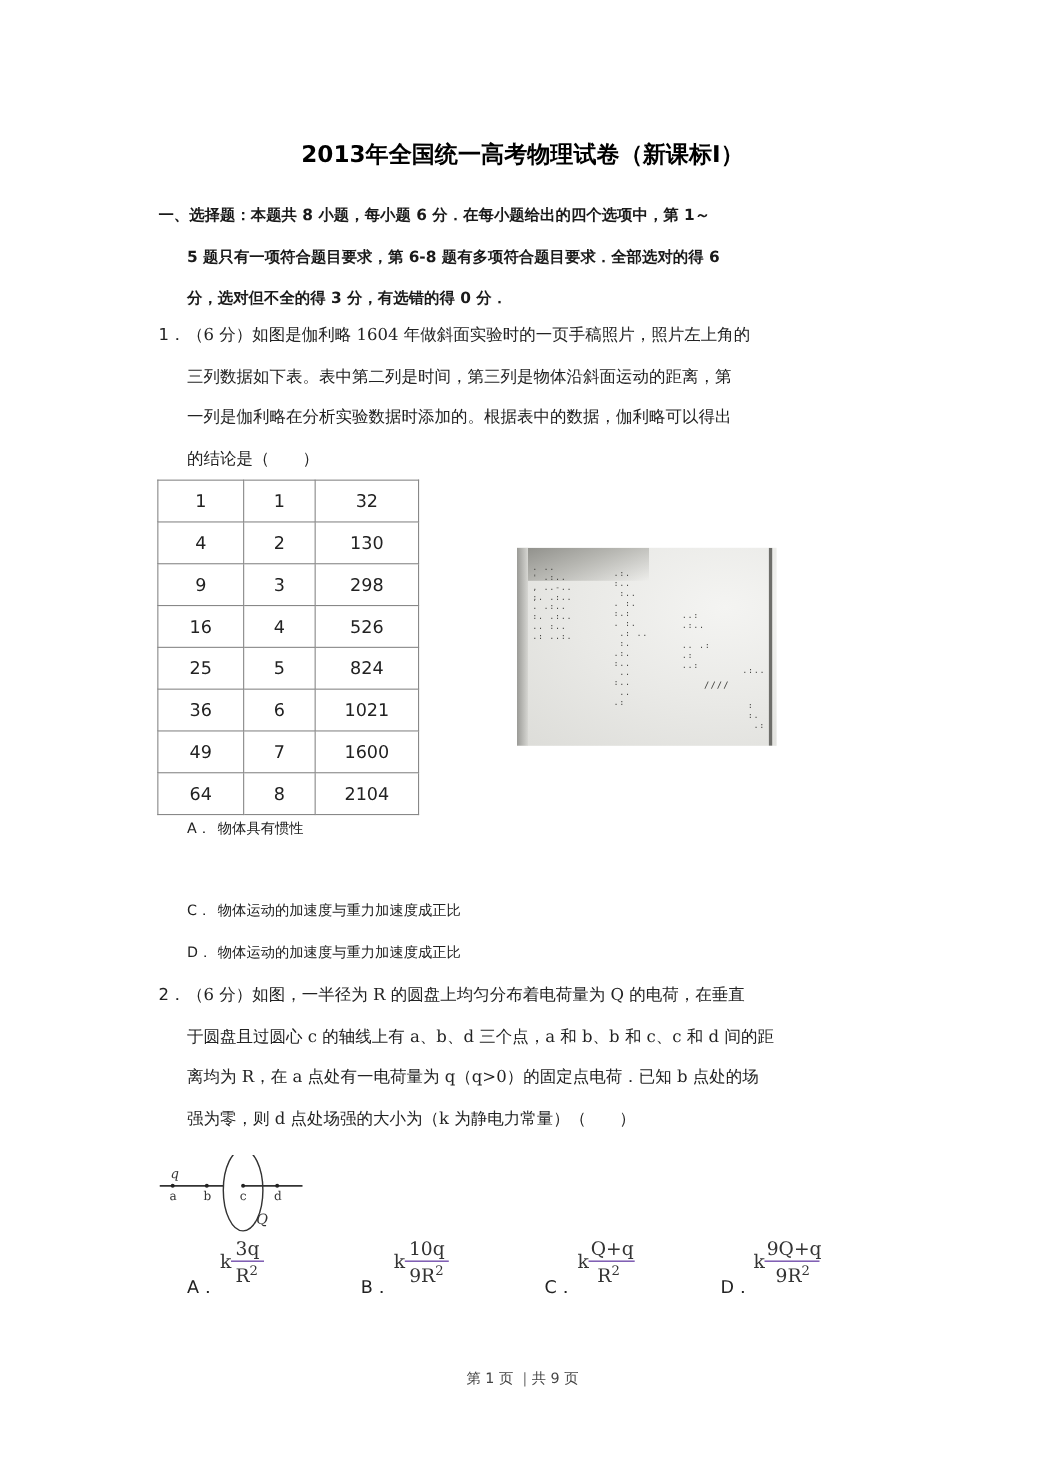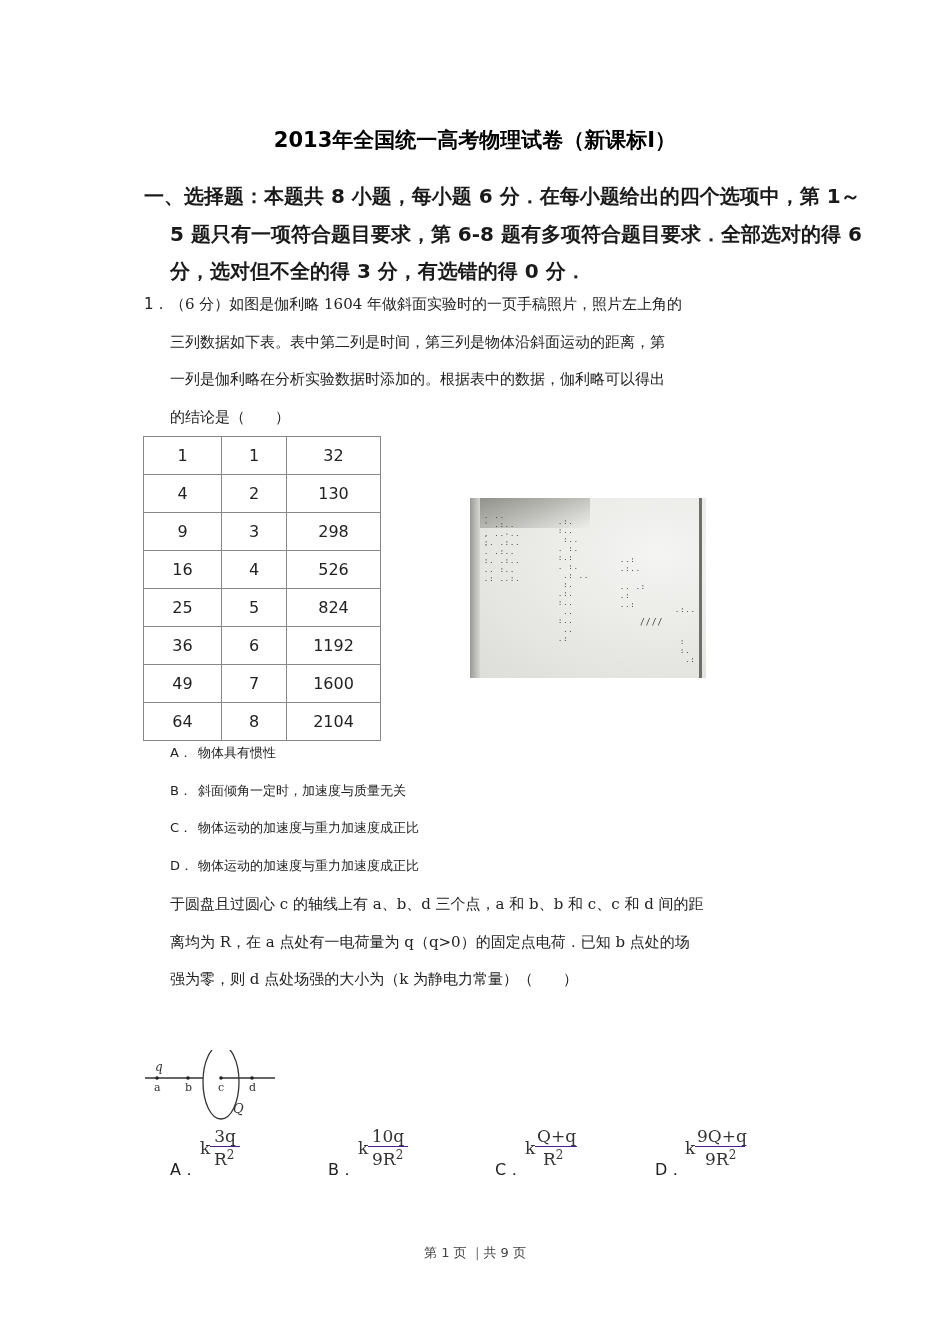--- a/index.html
+++ b/index.html
@@ -6,21 +6,21 @@
   body { width: 950px; height: 1344px; position: relative; overflow: hidden;
          font-family: "DejaVu Serif", "Liberation Serif", serif; color: #222; }
   .page { position: absolute; left: 0; top: 0; width: 950px; height: 1344px; background:#fff; }
 
   .title { position: absolute; left: 0; right: 0; top: 126px; text-align: center;
            font-family: "DejaVu Sans", "Liberation Sans", sans-serif; font-weight: bold;
            font-size: 21px; letter-spacing: 0px; color:#000000; }
 
   .section { position: absolute; left: 144px; top: 178px; width: 670px;
              font-family: "DejaVu Sans", "Liberation Sans", sans-serif; font-weight: bold;
-             font-size: 20px; line-height: 37.5px; color:#1a1a1a; }
+             font-size: 14px; line-height: 37.5px; color:#1a1a1a; }
   .section .line { white-space: nowrap; }
   .section .indent { padding-left: 26px; }
 
   .q { position: absolute; left: 144px; width: 670px; font-size: 15px; line-height: 37.5px; color:#222; }
   .q .line { white-space: nowrap; }
   .q .indent { padding-left: 26px; }
   .q .num { font-family: "DejaVu Sans", "Liberation Sans", sans-serif; display:inline-block; width: 26px; }
 
   .q1 { top: 286px; }
   .q2 { top: 886px; }
@@ -101,21 +101,21 @@
           <td class="c3">526</td>
         </tr>
       <tr>
           <td class="c1">25</td>
           <td class="c2">5</td>
           <td class="c3">824</td>
         </tr>
       <tr>
           <td class="c1">36</td>
           <td class="c2">6</td>
-          <td class="c3">1192</td>
+          <td class="c3">1021</td>
         </tr>
       <tr>
           <td class="c1">49</td>
           <td class="c2">7</td>
           <td class="c3">1600</td>
         </tr>
       <tr>
           <td class="c1">64</td>
           <td class="c2">8</td>
           <td class="c3">2104</td>
@@ -156,25 +156,25 @@
 .:
 ..:</div>
     <div class="scribble" style="left:170px;top:120px;font-size:8px;">////</div>
     <div class="scribble" style="left:205px;top:108px;">.:..</div>
     <div class="scribble" style="left:210px;top:140px;">:
 :.
  .:</div>
   </div>
 
   <div class="opt" style="top:744px;"><span class="lbl">A．</span><span>物体具有惯性</span></div>
-  <div class="opt" style="top:782px;"><span class="lbl">B．</span><span>斜面倾角一定时，加速度与质量无关</span></div>
   <div class="opt" style="top:819px;"><span class="lbl">C．</span><span>物体运动的加速度与重力加速度成正比</span></div>
   <div class="opt" style="top:857px;"><span class="lbl">D．</span><span>物体运动的加速度与重力加速度成正比</span></div>
 
   <div class="q q2">
+    <div class="line"><span class="num">2．</span><span>（6 分）如图，一半径为 R 的圆盘上均匀分布着电荷量为 Q 的电荷，在垂直</span></div>
     <div class="line indent">于圆盘且过圆心 c 的轴线上有 a、b、d 三个点，a 和 b、b 和 c、c 和 d 间的距</div>
     <div class="line indent">离均为 R，在 a 点处有一电荷量为 q（q&gt;0）的固定点电荷．已知 b 点处的场</div>
     <div class="line indent">强为零，则 d 点处场强的大小为（k 为静电力常量）（　　）</div>
   </div>
 
   <svg class="fig2" viewBox="0 0 135 70" width="135" height="70">
     <line x1="0" y1="28" x2="58" y2="28" stroke="#333" stroke-width="1.5"></line>
     <line x1="75" y1="28" x2="130" y2="28" stroke="#333" stroke-width="1.5"></line>
     <ellipse cx="76" cy="28" rx="18" ry="37" fill="none" stroke="#333" stroke-width="1.3" transform="translate(0,4)"></ellipse>
     <circle cx="12" cy="28" r="1.8" fill="#222"></circle>

